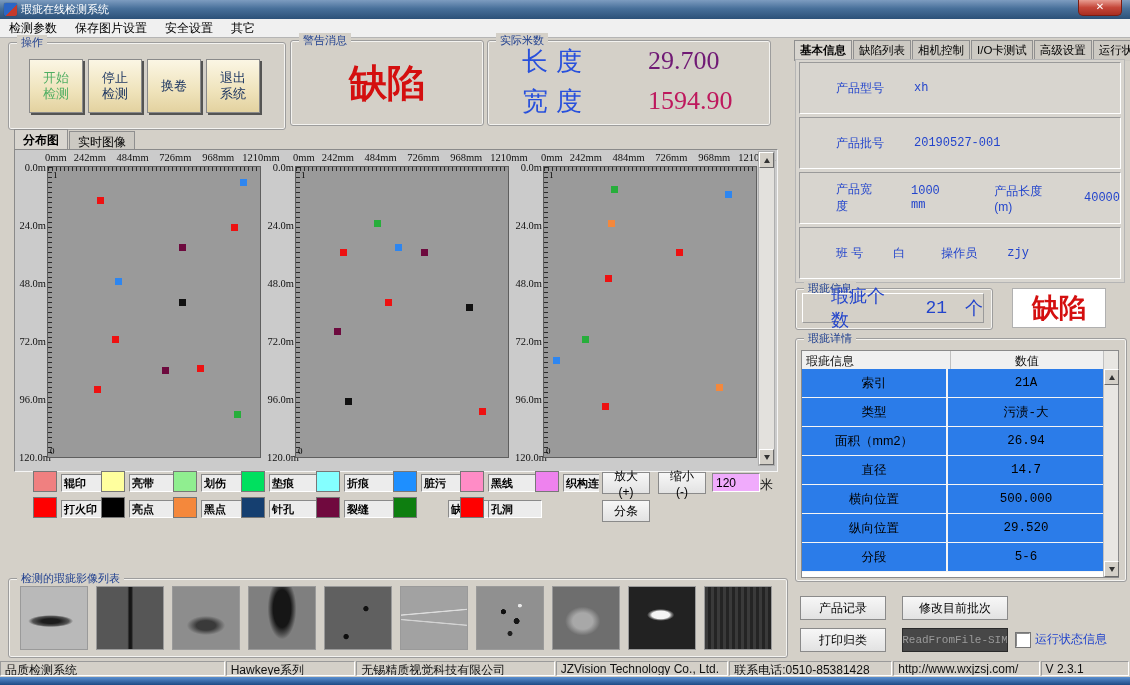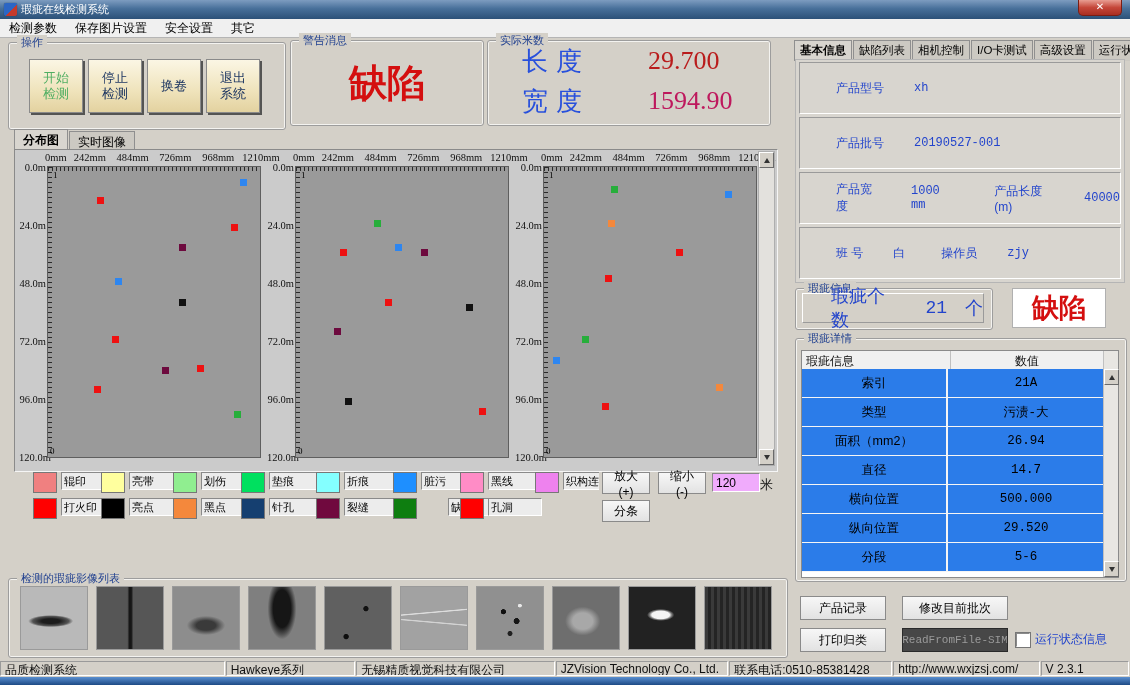--- a/index.html
+++ b/index.html
@@ -68,21 +68,21 @@
 
   .vscroll{position:absolute;right:2px;top:2px;width:15px;height:315px;background:#e3e1dd;
     border:1px solid #aeaeae;}
   .sb-btn{position:absolute;left:0;width:13px;height:14px;background:#d4d0c8;
     border:1px solid;border-color:#fff #6a6a6a #6a6a6a #fff;display:flex;align-items:center;justify-content:center;}
   .tri-up{width:0;height:0;border-left:3px solid transparent;border-right:3px solid transparent;border-bottom:5px solid #333;}
   .tri-down{width:0;height:0;border-left:3px solid transparent;border-right:3px solid transparent;border-top:5px solid #333;}
 
   
   .legend{position:absolute;left:14px;top:470px;width:585px;height:52px;overflow:hidden;}
-  .leg-item{position:absolute;display:flex;align-items:flex-start;height:20px;}
+  .leg-item{position:absolute;display:flex;align-items:flex-end;height:20px;font-weight:bold;}
   .leg-swatch{width:22px;height:19px;border:1px solid #777;}
   .leg-label{margin-left:4px;width:48px;height:15px;font-size:11px;padding:1px 2px 0;
     background:#ececec;border:1px solid;border-color:#8a8a8a #fff #fff #8a8a8a;white-space:nowrap;overflow:hidden;}
 
   .std-btn{position:absolute;background:linear-gradient(#f7f7f7,#e2e2e2);
     border:1px solid #8a8a8a;font-size:12px;text-align:center;cursor:pointer;
     display:flex;align-items:center;justify-content:center;}
   .meter-input{position:absolute;width:40px;height:17px;border:1px solid;
     border-color:#8a8a8a #fff #fff #8a8a8a;background:#f0abfc;font-size:12px;padding:0 3px;}
   .meter-unit{position:absolute;font-size:13px;color:#111;}
@@ -182,21 +182,21 @@
   <div class="group" style="left:290px;top:40px;width:192px;height:84px;">
     <span class="glabel">警告消息</span>
     <div class="warn-text">缺陷</div>
   </div>
 
   <div class="group" style="left:487px;top:40px;width:282px;height:84px;">
     <span class="glabel">实际米数</span>
     <div id="meter-rows">
         <div class="meter-row">
           <span class="meter-name">长度</span>
-          <span class="meter-val" style="color: #b91c1c;">29.700</span>
+          <span class="meter-val" style="color: #701a75;">29.700</span>
         </div>
         <div class="meter-row">
           <span class="meter-name">宽度</span>
           <span class="meter-val" style="color: #be185d;">1594.90</span>
         </div>
       </div>
   </div>
 
   <div style="position:absolute;left:14px;top:129px;" id="view-tabs"><span class="vtab active">分布图</span><span class="vtab">实时图像</span></div>
 

